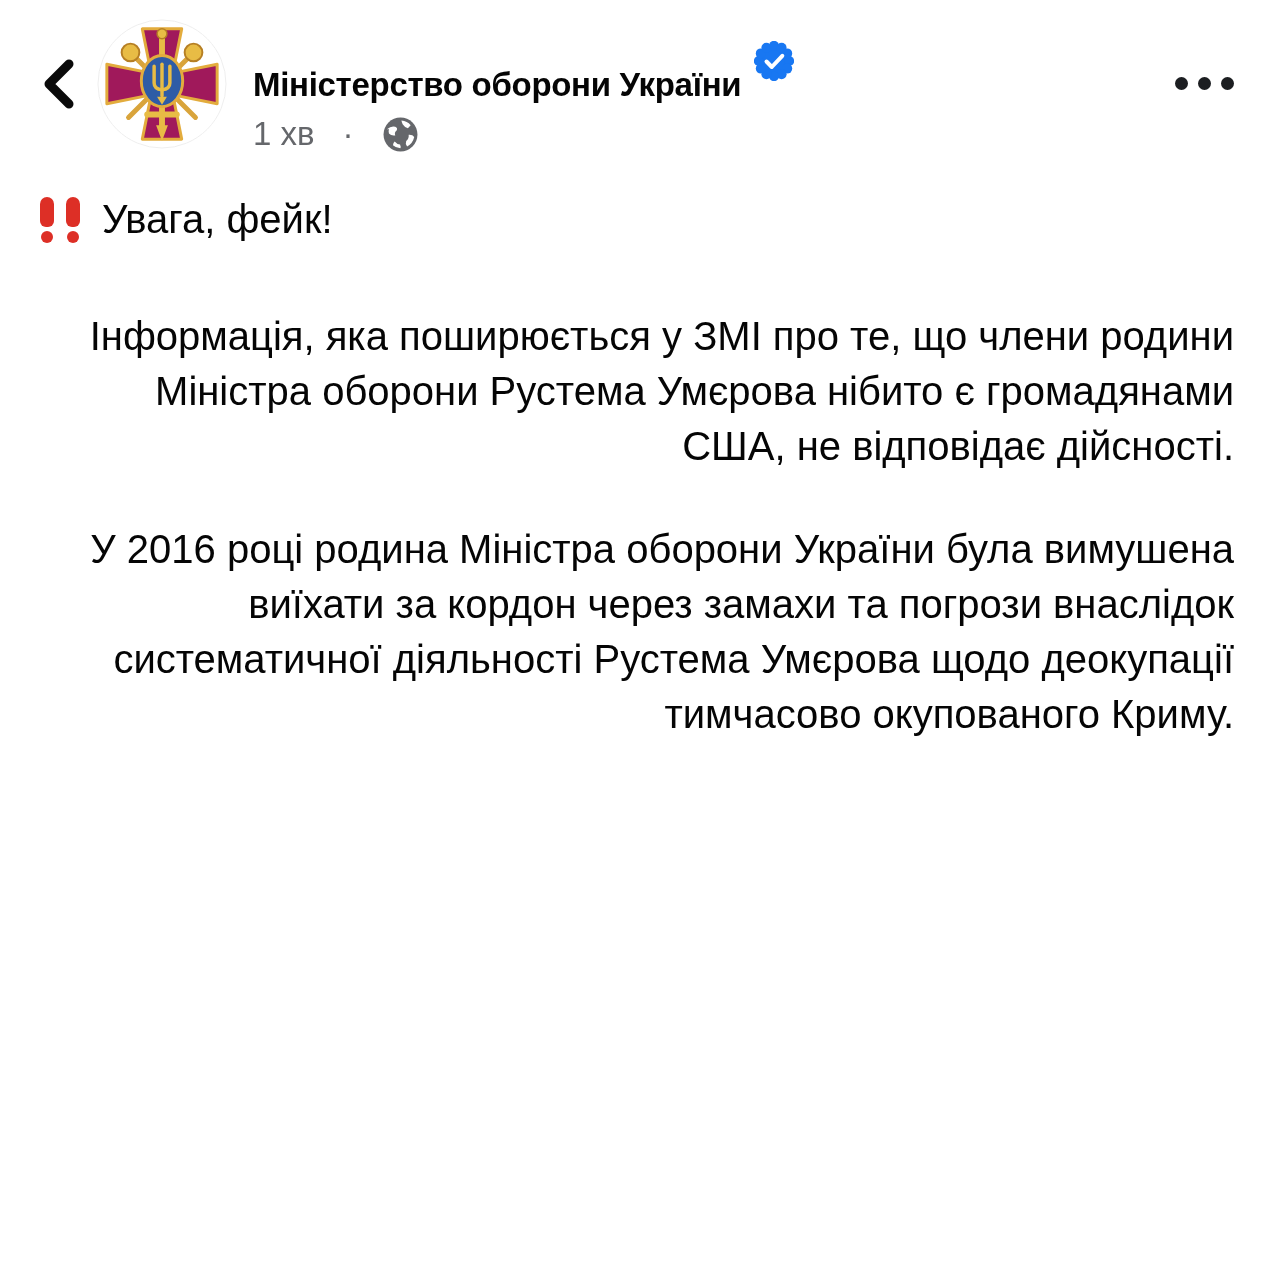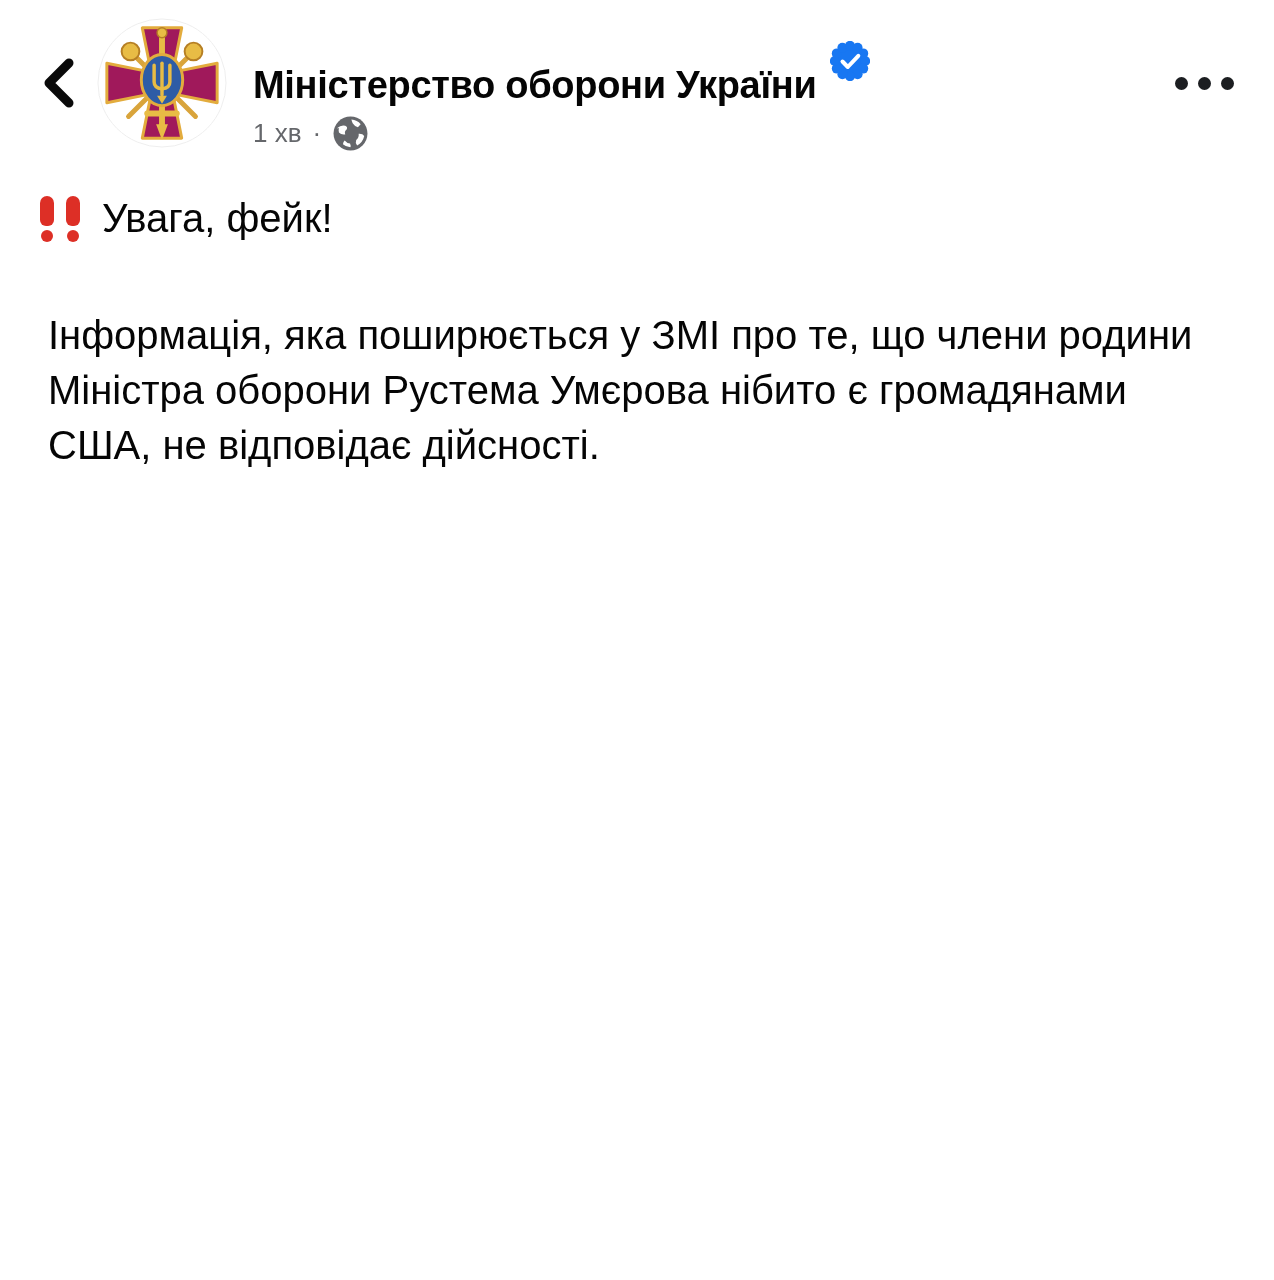--- a/index.html
+++ b/index.html
@@ -24,43 +24,43 @@
   }
   .avatar {
     width:130px; height:130px; border-radius:50%;
     flex:0 0 auto; margin-right:26px;
     cursor:pointer;
   }
   .avatar svg { width:130px; height:130px; display:block; }
   .head-text { display:flex; flex-direction:column; justify-content:center; }
   .name-row { display:flex; align-items:center; }
   .page-name {
-    font-size:38px; font-weight:700; line-height:46px;
+    font-size:33px; font-weight:700; line-height:46px;
     color:#050505; letter-spacing:-0.3px; cursor:pointer;margin-top:48px;
   }
   .badge { margin-left:13px; display:flex; align-items:center; }
   .badge svg { width:40px; height:40px; display:block; }
   .meta-row {
-    display:flex; align-items:center; gap:11px;
+    display:flex; align-items:center; gap:28px;
     margin-top:7px;
-    font-size:26px; color:#65676B;
+    font-size:33px; color:#65676B;
   }
   .globe svg { width:37px; height:37px; display:block; }
   .more-btn {
     background:none; border:none; padding:10px 0; cursor:pointer;
     margin-left:auto; align-self:center;
     display:flex; align-items:center; gap:10px;
   }
   .more-btn .dot {
     width:13px; height:13px; border-radius:50%;
     background:#1c1e21; display:block;
   }
 
   
-  main { padding:39px 40px 0 40px; }
+  main { padding:39px 40px 0 40px;text-align:right; }
   .headline {
     margin:0 0 62px 0;
     font-size:40px; line-height:55px;
     display:flex; align-items:center;
   }
   .para {
     margin:0 0 48px 8px;
     font-size:40px; line-height:55px;
     color:#050505;
   }
@@ -179,16 +179,17 @@
           </span>
         <span class="excl">
             <i class="bar"></i>
             <i class="dotp"></i>
           </span>
       </span>
       <span>Увага, фейк!</span>
     </p>
 
     <p class="para">Інформація, яка поширюється у ЗМІ про те, що члени родини Міністра оборони Рустема Умєрова нібито є громадянами США, не відповідає дійсності.</p>
+    <p class="para">У 2016 році родина Міністра оборони України була вимушена виїхати за кордон через замахи та погрози внаслідок систематичної діяльності Рустема Умєрова щодо деокупації тимчасово окупованого Криму.</p>
 
   </main>
 
 </div>
 
 </body></html>

